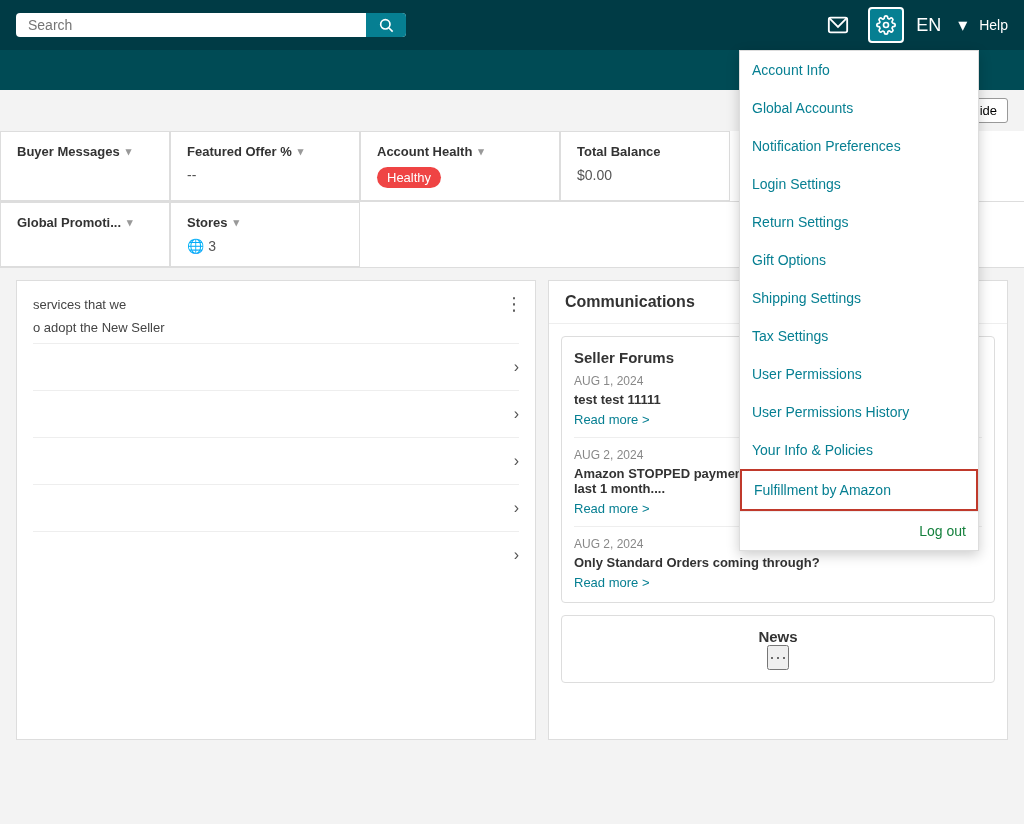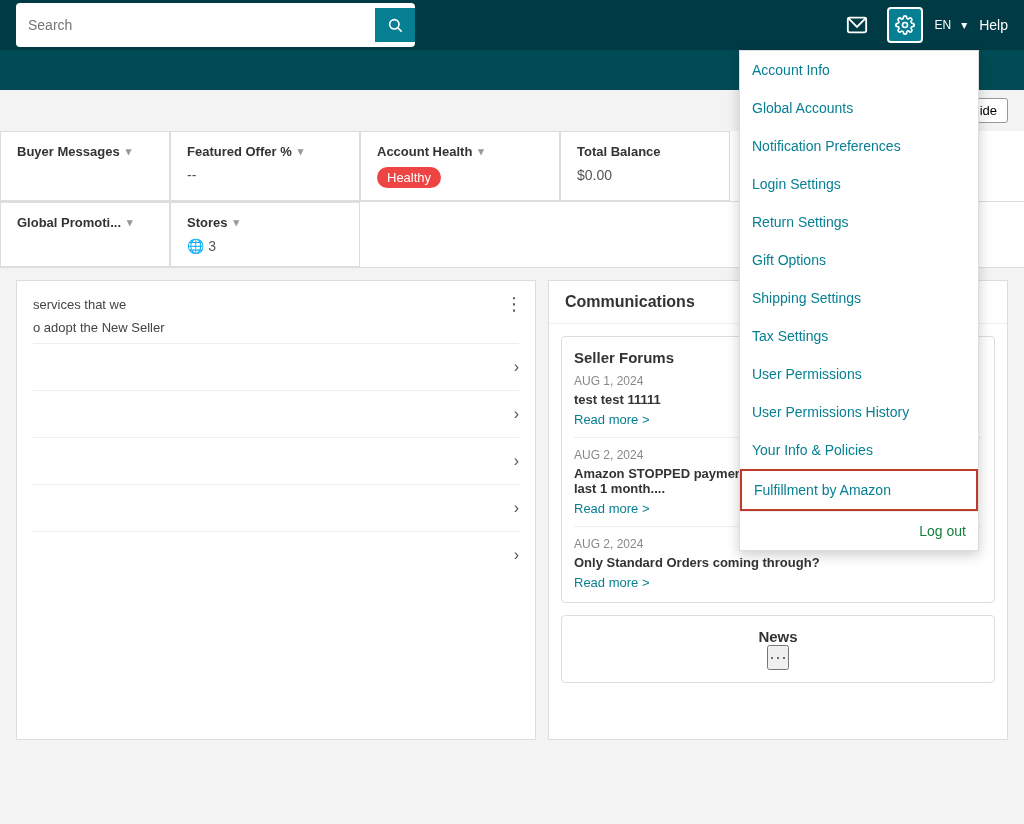--- a/index.html
+++ b/index.html
@@ -14,21 +14,21 @@
       height: 50px;
       gap: 12px;
     }
     .search-bar {
       display: flex;
       align-items: center;
       background: white;
       border-radius: 4px;
       flex: 1;
       max-width: 460px;
-      height: 44px;
+      height: 24px;
       overflow: hidden;
     }
     .search-input {
       border: none;
       outline: none;
       flex: 1;
       padding: 0 12px;
       font-size: 14px;
       color: #888;
     }
@@ -64,24 +64,24 @@
     }
     .gear-btn {
       background: #067f92;
       border: 2px solid white;
     }
     .lang-btn {
       background: none;
       border: none;
       color: white;
       cursor: pointer;
-      font-size: 12px;
-      display: flex;
-      align-items: center;
-      gap: 10px;
+      font-size: 18px;
+      display: flex;
+      align-items: center;
+      gap: 17px;
     }
     .help-btn {
       background: none;
       border: none;
       color: white;
       cursor: pointer;
       font-size: 14px;
     }
 
     

